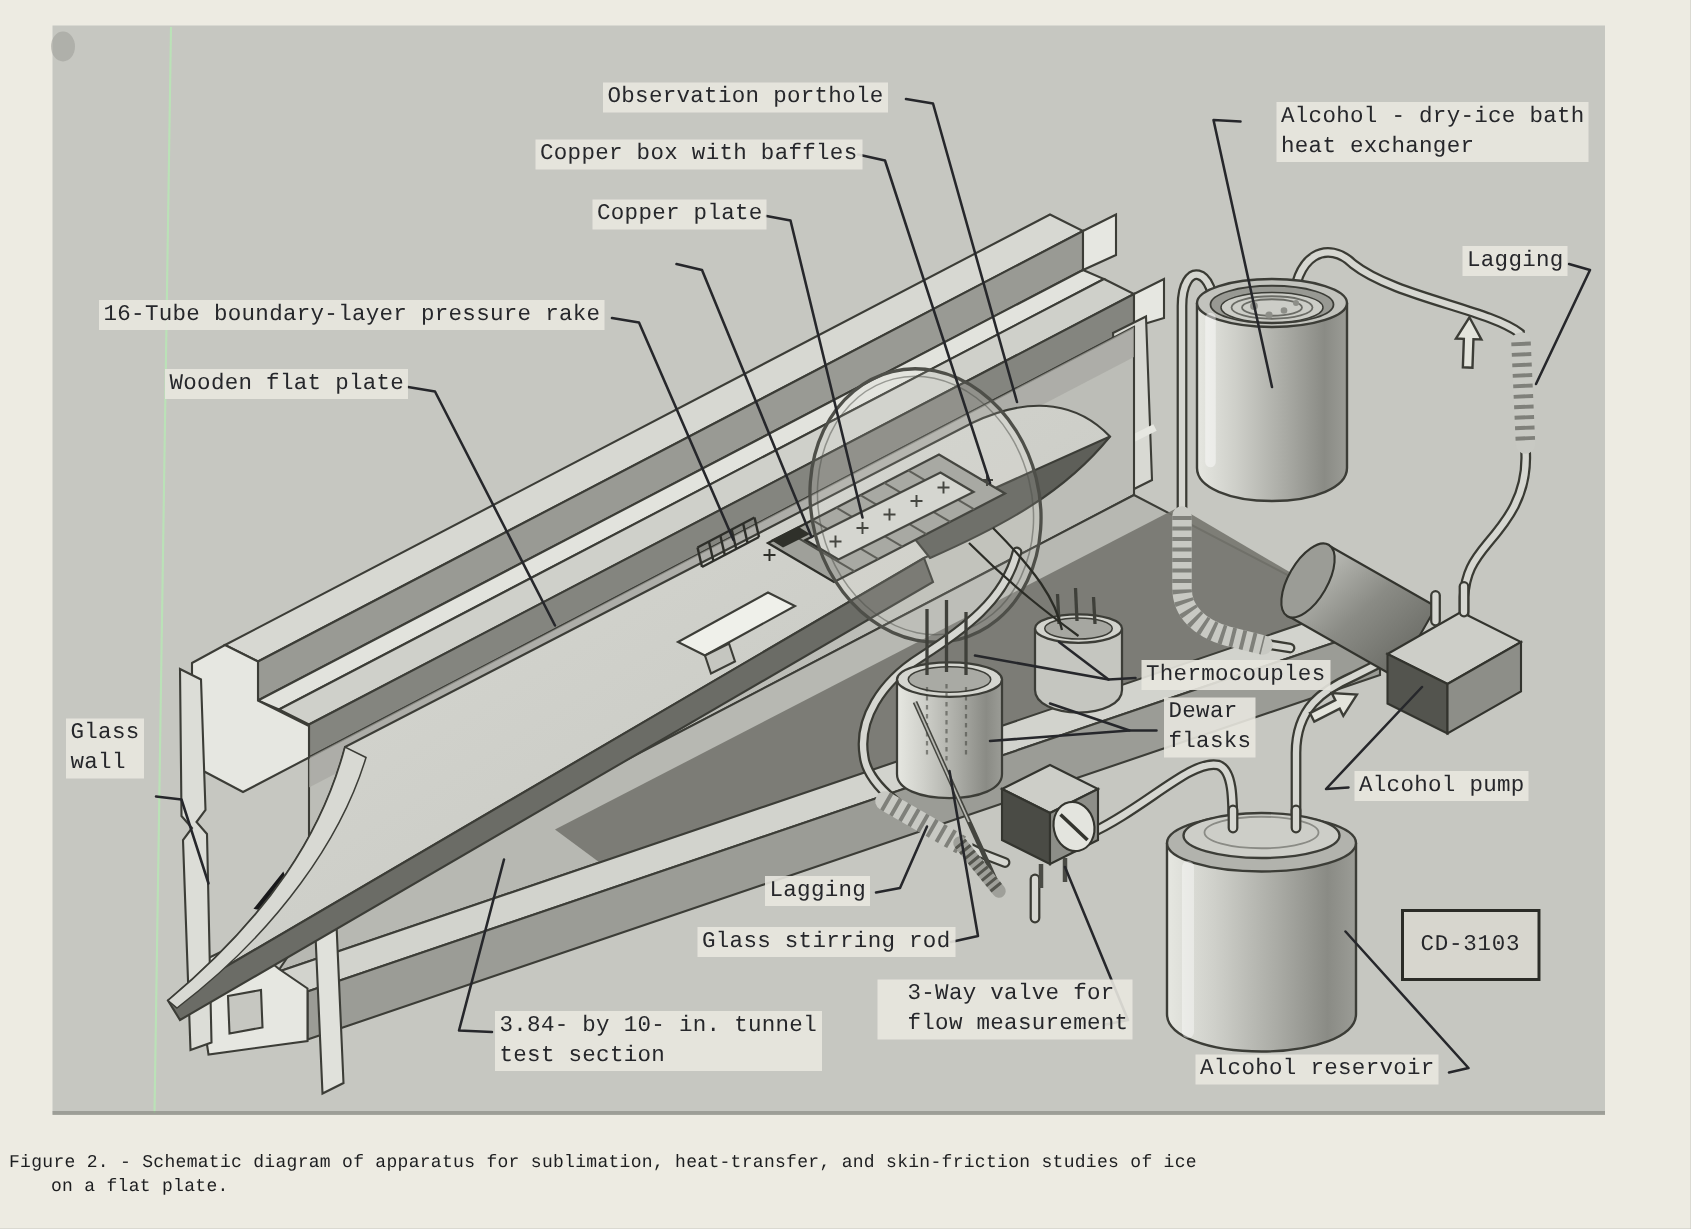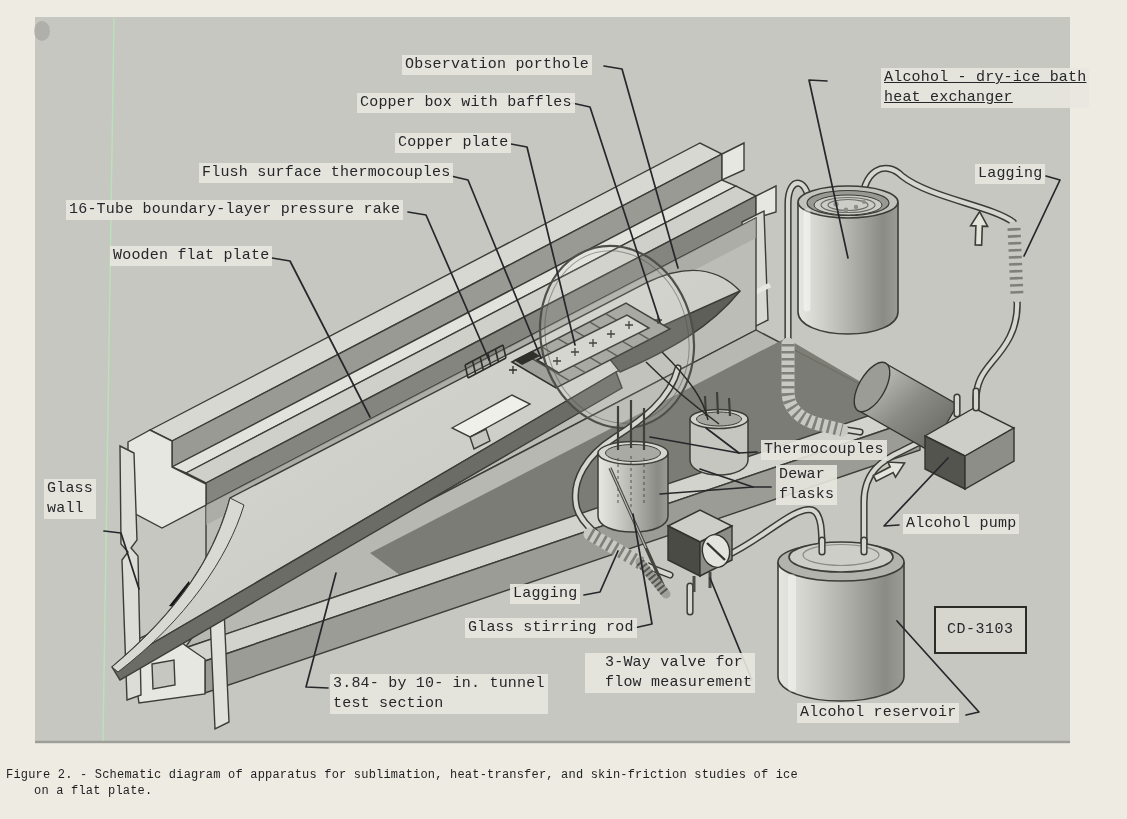--- a/index.html
+++ b/index.html
@@ -293,26 +293,25 @@
     <polyline points="634,628 652,624 633,514"></polyline>
     <polyline points="737,683 752,680 710,578"></polyline>
     <polyline points="328,688 306,687 336,573"></polyline>
     <polyline points="966,715 979,712 897,621"></polyline>
   </g>
 </svg>
 
 <div class="lbl" style="left:402px;top:55px;">Observation porthole</div>
 <div class="lbl" style="left:357px;top:93px;">Copper box with baffles</div>
 <div class="lbl" style="left:395px;top:133px;">Copper plate</div>
-<div class="lbl" style="left:199px;top:163px;">Flush surface thermocouples</div>
 <div class="lbl" style="left:66px;top:200px;">16-Tube boundary-layer pressure rake</div>
 <div class="lbl" style="left:110px;top:246px;">Wooden flat plate</div>
 <div class="lbl" style="left:44px;top:479px;">Glass
 wall</div>
-<div class="lbl" style="left:881px;top:68px;text-decoration:underline;">Alcohol - dry-ice bath
+<div class="lbl" style="left:851px;top:68px;">Alcohol - dry-ice bath
 heat exchanger</div>
 <div class="lbl" style="left:975px;top:164px;">Lagging</div>
 <div class="lbl" style="left:761px;top:440px;">Thermocouples</div>
 <div class="lbl" style="left:776px;top:465px;">Dewar
 flasks</div>
 <div class="lbl" style="left:903px;top:514px;">Alcohol pump</div>
 <div class="lbl" style="left:510px;top:584px;">Lagging</div>
 <div class="lbl" style="left:465px;top:618px;">Glass stirring rod</div>
 <div class="lbl" style="left:585px;top:653px;padding-left:20px;">3-Way valve for
 flow measurement</div>

